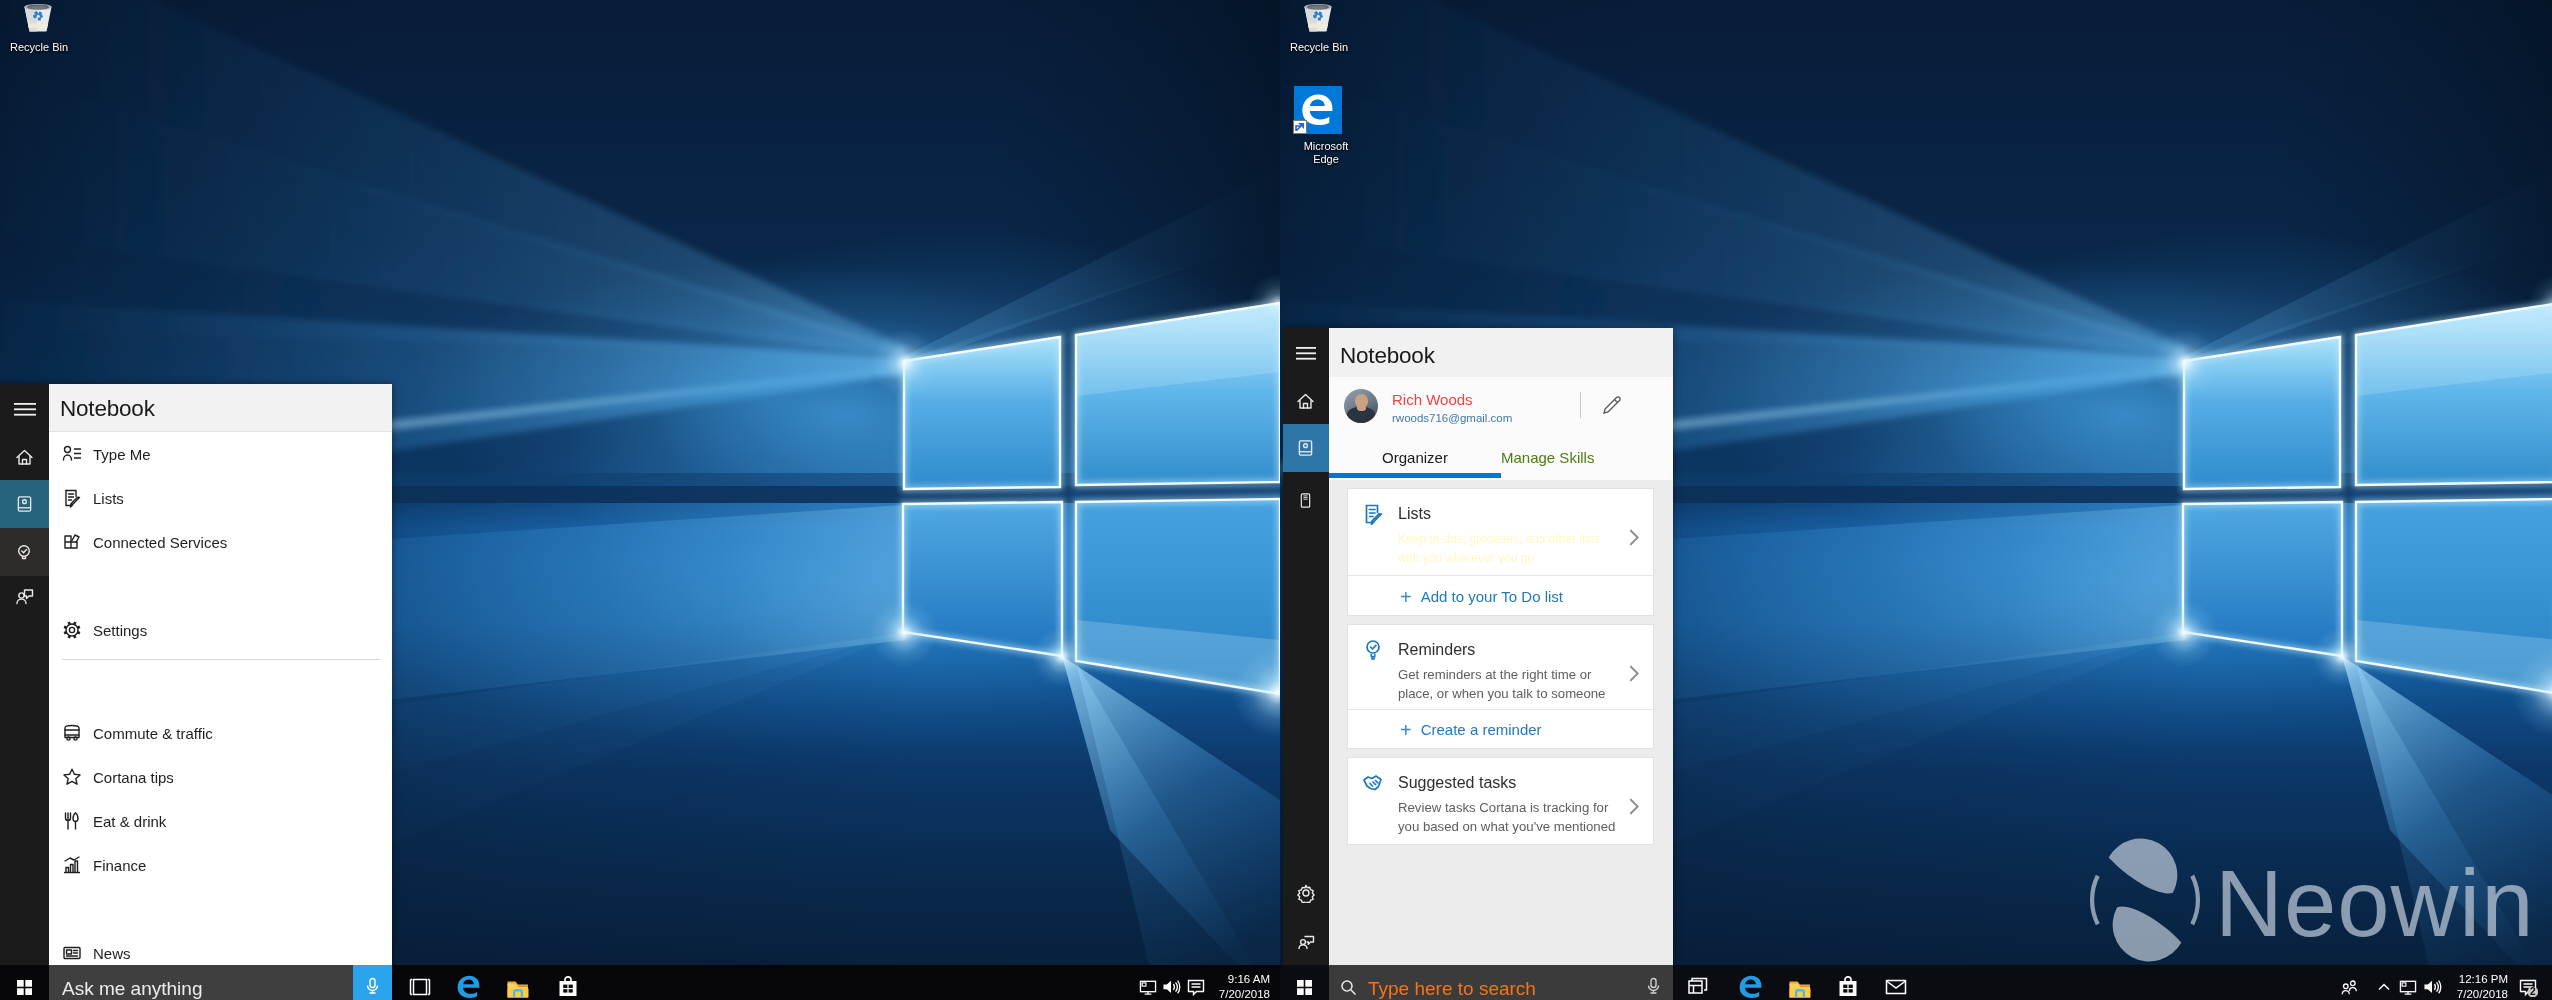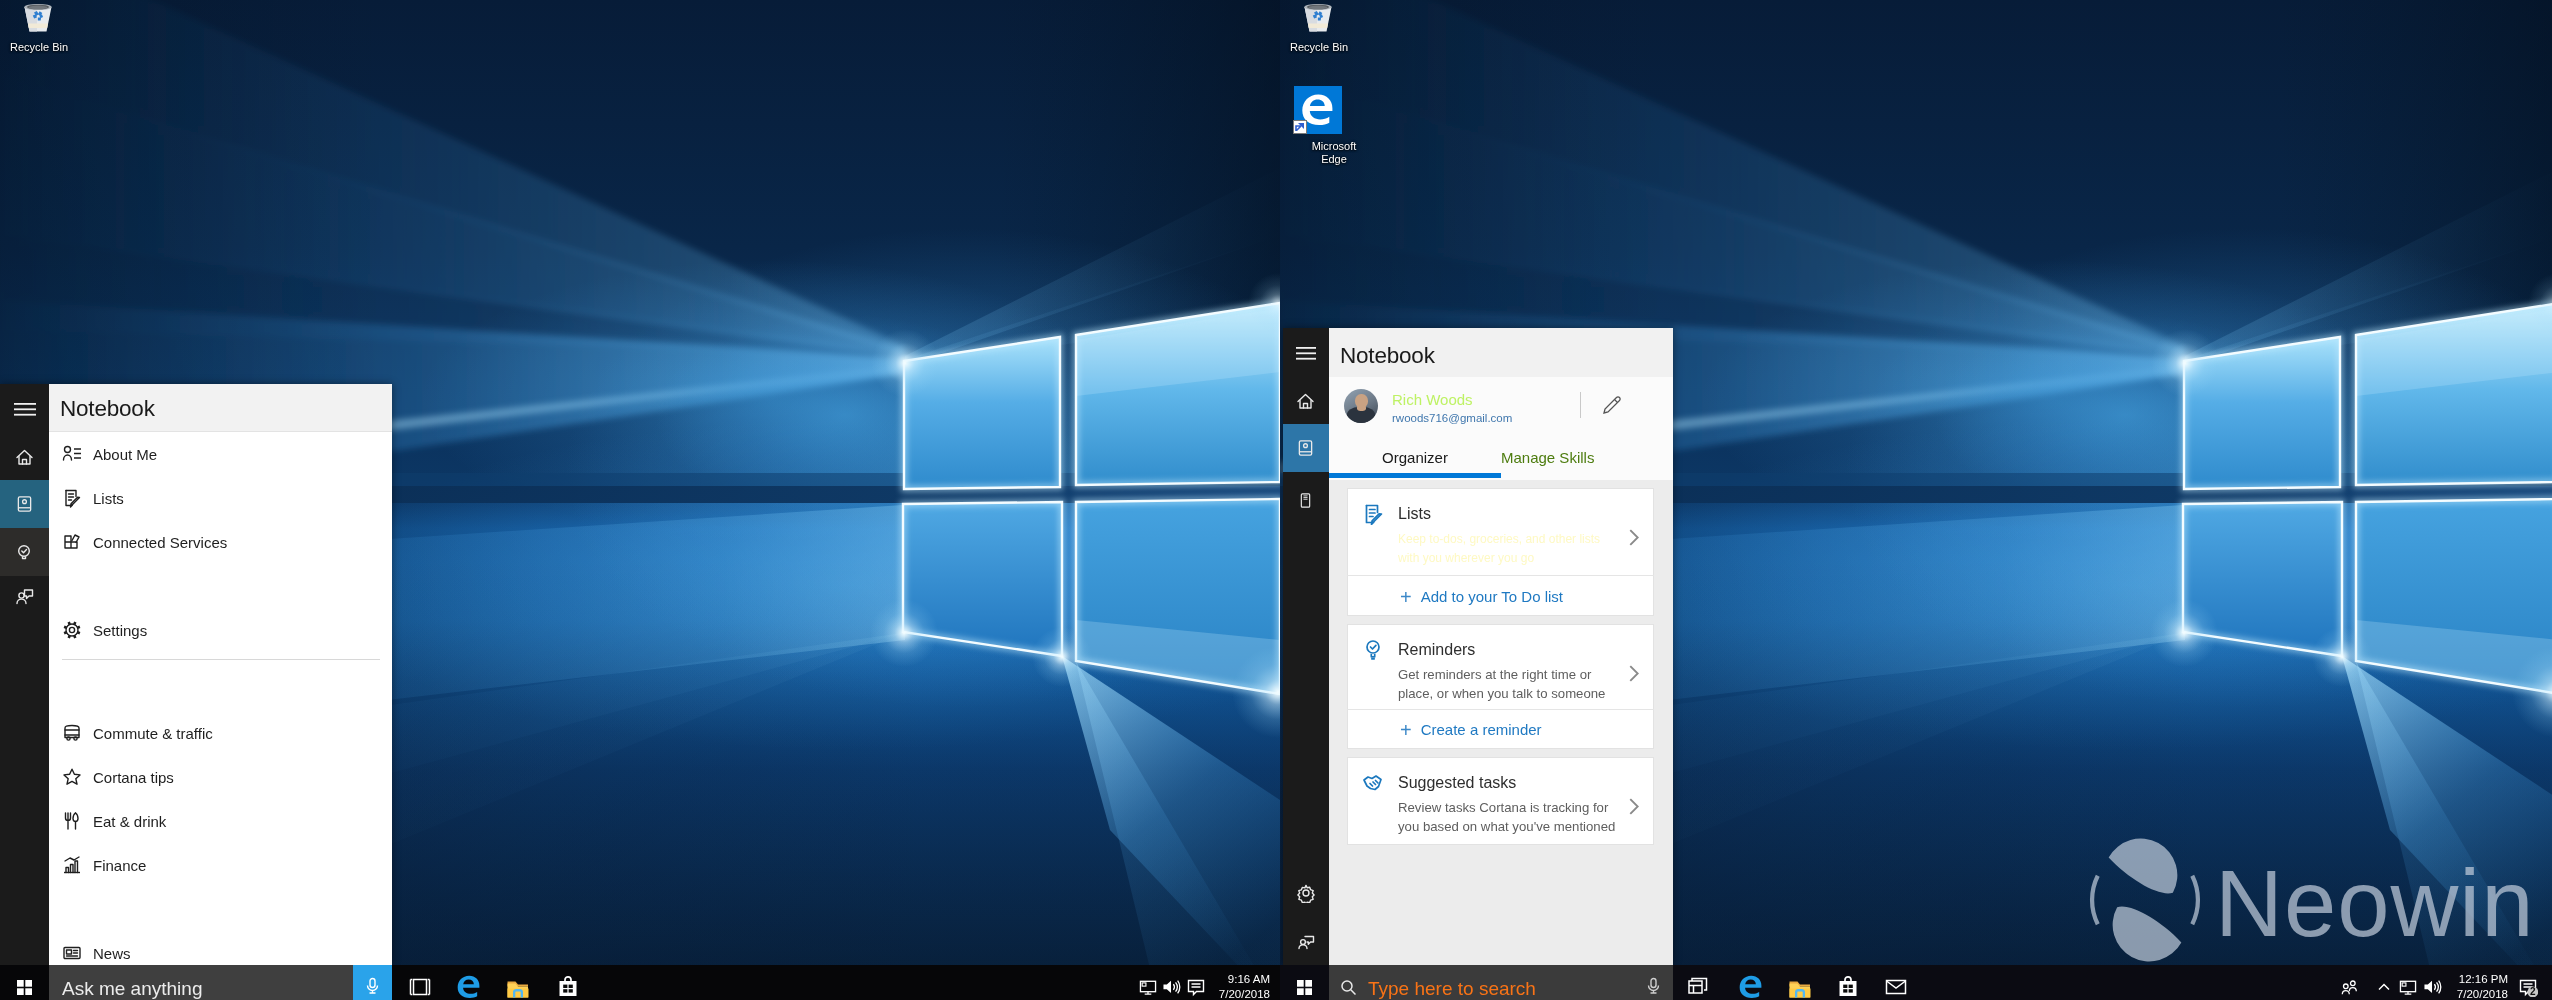--- a/index.html
+++ b/index.html
@@ -224,21 +224,21 @@
         <div class="abs" style="left:49px;top:47px;width:343px;height:1px;background:#e3e3e3;"></div>
         <div class="abs" style="left:49px;top:0px;width:343px;height:581px;overflow:hidden;">
           <div class="mrow" style="top:47.5px;">
             <svg style="position:absolute;left:13px;top:12px;" width="20" height="20" viewBox="0 0 20 20" fill="none" stroke="none">
               <g stroke="#1f1f1f" stroke-width="1.4" fill="none" stroke-linecap="round" stroke-linejoin="round">
                 <circle cx="5.5" cy="5.5" r="3"></circle>
                 <path d="M1.5 16c0-3 1.8-5 4-5s4 2 4 5"></path>
                 <path d="M12 5h7M12 9.5h7M12 14h7" stroke-linecap="butt"></path>
               </g>
             </svg>
-            <div class="lbl">About Me</div>
+            <div class="lbl">Type Me</div>
           </div>
           <div class="mrow" style="top:91.5px;">
             <svg style="position:absolute;left:13px;top:12px;" width="20" height="20" viewBox="0 0 20 20" fill="none" stroke="none">
               <g stroke="#1f1f1f" stroke-width="1.4" fill="none" stroke-linecap="round" stroke-linejoin="round">
                 <path d="M4 2.5h10v6"></path>
                 <path d="M4 2.5v15h6"></path>
                 <path d="M6.5 6h5M6.5 9h5M6.5 12h3"></path>
                 <path d="M17.5 9.5 11 16l-2.5 3 0.5-3.2 6.5-6.5z" fill="none"></path>
               </g>
             </svg>
@@ -408,21 +408,21 @@
       <svg style="position:absolute;left:20px;top:92px;" width="36" height="36" viewBox="0 0 50 50" fill="none" stroke="none">
         <g fill="#ffffff">
           <path d="M3.2 25.5C3.2 13 12.6 3.4 25.4 3.4c12 0 19.6 8.2 19.6 19v4.1H13.6c.6 7.8 7 11.6 14.3 11.6 4.7 0 9.1-1.2 12.8-3.6v8.2c-3.6 2.1-8.6 3.3-14 3.3C11.9 46 3.2 38.4 3.2 25.5zm10.6-6h20.6c-.4-5.9-4.3-9-10-9-5.6 0-9.6 3.4-10.6 9z"></path>
         </g>
       </svg>
       <div class="abs" style="left:13px;top:120px;width:14px;height:14px;background:#fff;border:1px solid #7a7a7a;box-sizing:border-box;"></div>
       <svg style="position:absolute;left:15px;top:122px;" width="10" height="10" viewBox="0 0 10 10" fill="none" stroke="none">
         <path d="M1 9V4h5M6 4L1.5 8.5" stroke="#2f5fd0" stroke-width="1.6" fill="none"></path>
         <path d="M3 1h6v6z" fill="#2f5fd0"></path>
       </svg>
-      <div class="dlabel" style="left:16px;top:140px;width:76px;">Microsoft<br>Edge</div>
+      <div class="dlabel" style="left:8px;top:140px;width:76px;">Microsoft<br>Edge</div>
       <div class="panel" style="left:3px;top:328px;width:390px;height:637px;">
         <div class="sidebar" style="width:46px;background:#1b1b1b;"></div>
         <svg style="position:absolute;left:13px;top:19px;" width="20" height="13" viewBox="0 0 20 13" fill="none" stroke="none">
           <g fill="#f0f0f0">
             <rect width="20" height="1.8"></rect>
             <rect y="5.4" width="20" height="1.8"></rect>
             <rect y="10.8" width="20" height="1.8"></rect>
           </g>
         </svg>
         <svg style="position:absolute;left:13px;top:64px;" width="19" height="19" viewBox="0 0 19 19" fill="none" stroke="none">
@@ -459,21 +459,21 @@
             <path d="M9 5.5h8.5v5.5h-3l-2.2 2.2V11H11"></path>
           </g>
         </svg>
         <div class="abs" style="left:46px;top:0;width:344px;height:49px;background:#f1f1f1;font-size:22.5px;letter-spacing:-0.2px;color:#1a1a1a;line-height:55px;text-indent:11px;">Notebook</div>
         <div class="abs" style="left:46px;top:49px;width:344px;height:103px;background:#fbfbfb;"></div>
         <div class="abs" style="left:61px;top:61px;width:34px;height:34px;border-radius:50%;background:linear-gradient(150deg,#93a3b3 0%,#6d7a88 50%,#3a4350 100%);overflow:hidden;">
           <div style="position:absolute;left:11px;top:5px;width:13px;height:14px;border-radius:46%;background:#c9a283;"></div>
           <div style="position:absolute;left:3px;top:18px;width:28px;height:18px;border-radius:42%;background:#2b333e;"></div>
           <div style="position:absolute;left:13px;top:16px;width:9px;height:6px;background:#c9a283;border-radius:40%;"></div>
         </div>
-        <div class="abs" style="left:109px;top:63px;font-size:15px;color:#bef264;">Rich Woods</div>
+        <div class="abs" style="left:109px;top:63px;font-size:15px;color:#ef4444;">Rich Woods</div>
         <div class="abs" style="left:109px;top:84px;font-size:11.5px;color:#4077ad;">rwoods716@gmail.com</div>
         <div class="abs" style="left:297px;top:64px;width:1px;height:26px;background:#c9c9c9;"></div>
         <svg style="position:absolute;left:318px;top:68px;" width="20" height="20" viewBox="0 0 20 20" fill="none" stroke="none">
           <g stroke="#555" stroke-width="1.3" fill="none">
             <path d="M3 17l1-4L15.5 1.5a2 2 0 013 3L7 16l-4 1z"></path>
             <path d="M13.5 3.5l3 3"></path>
           </g>
         </svg>
         <div class="abs" style="left:46px;top:121px;width:172px;text-align:center;font-size:15px;color:#1a1a1a;">Organizer</div>
         <div class="abs" style="left:218px;top:121px;width:172px;text-align:left;font-size:15px;color:#4d7c0f;">Manage Skills</div>

